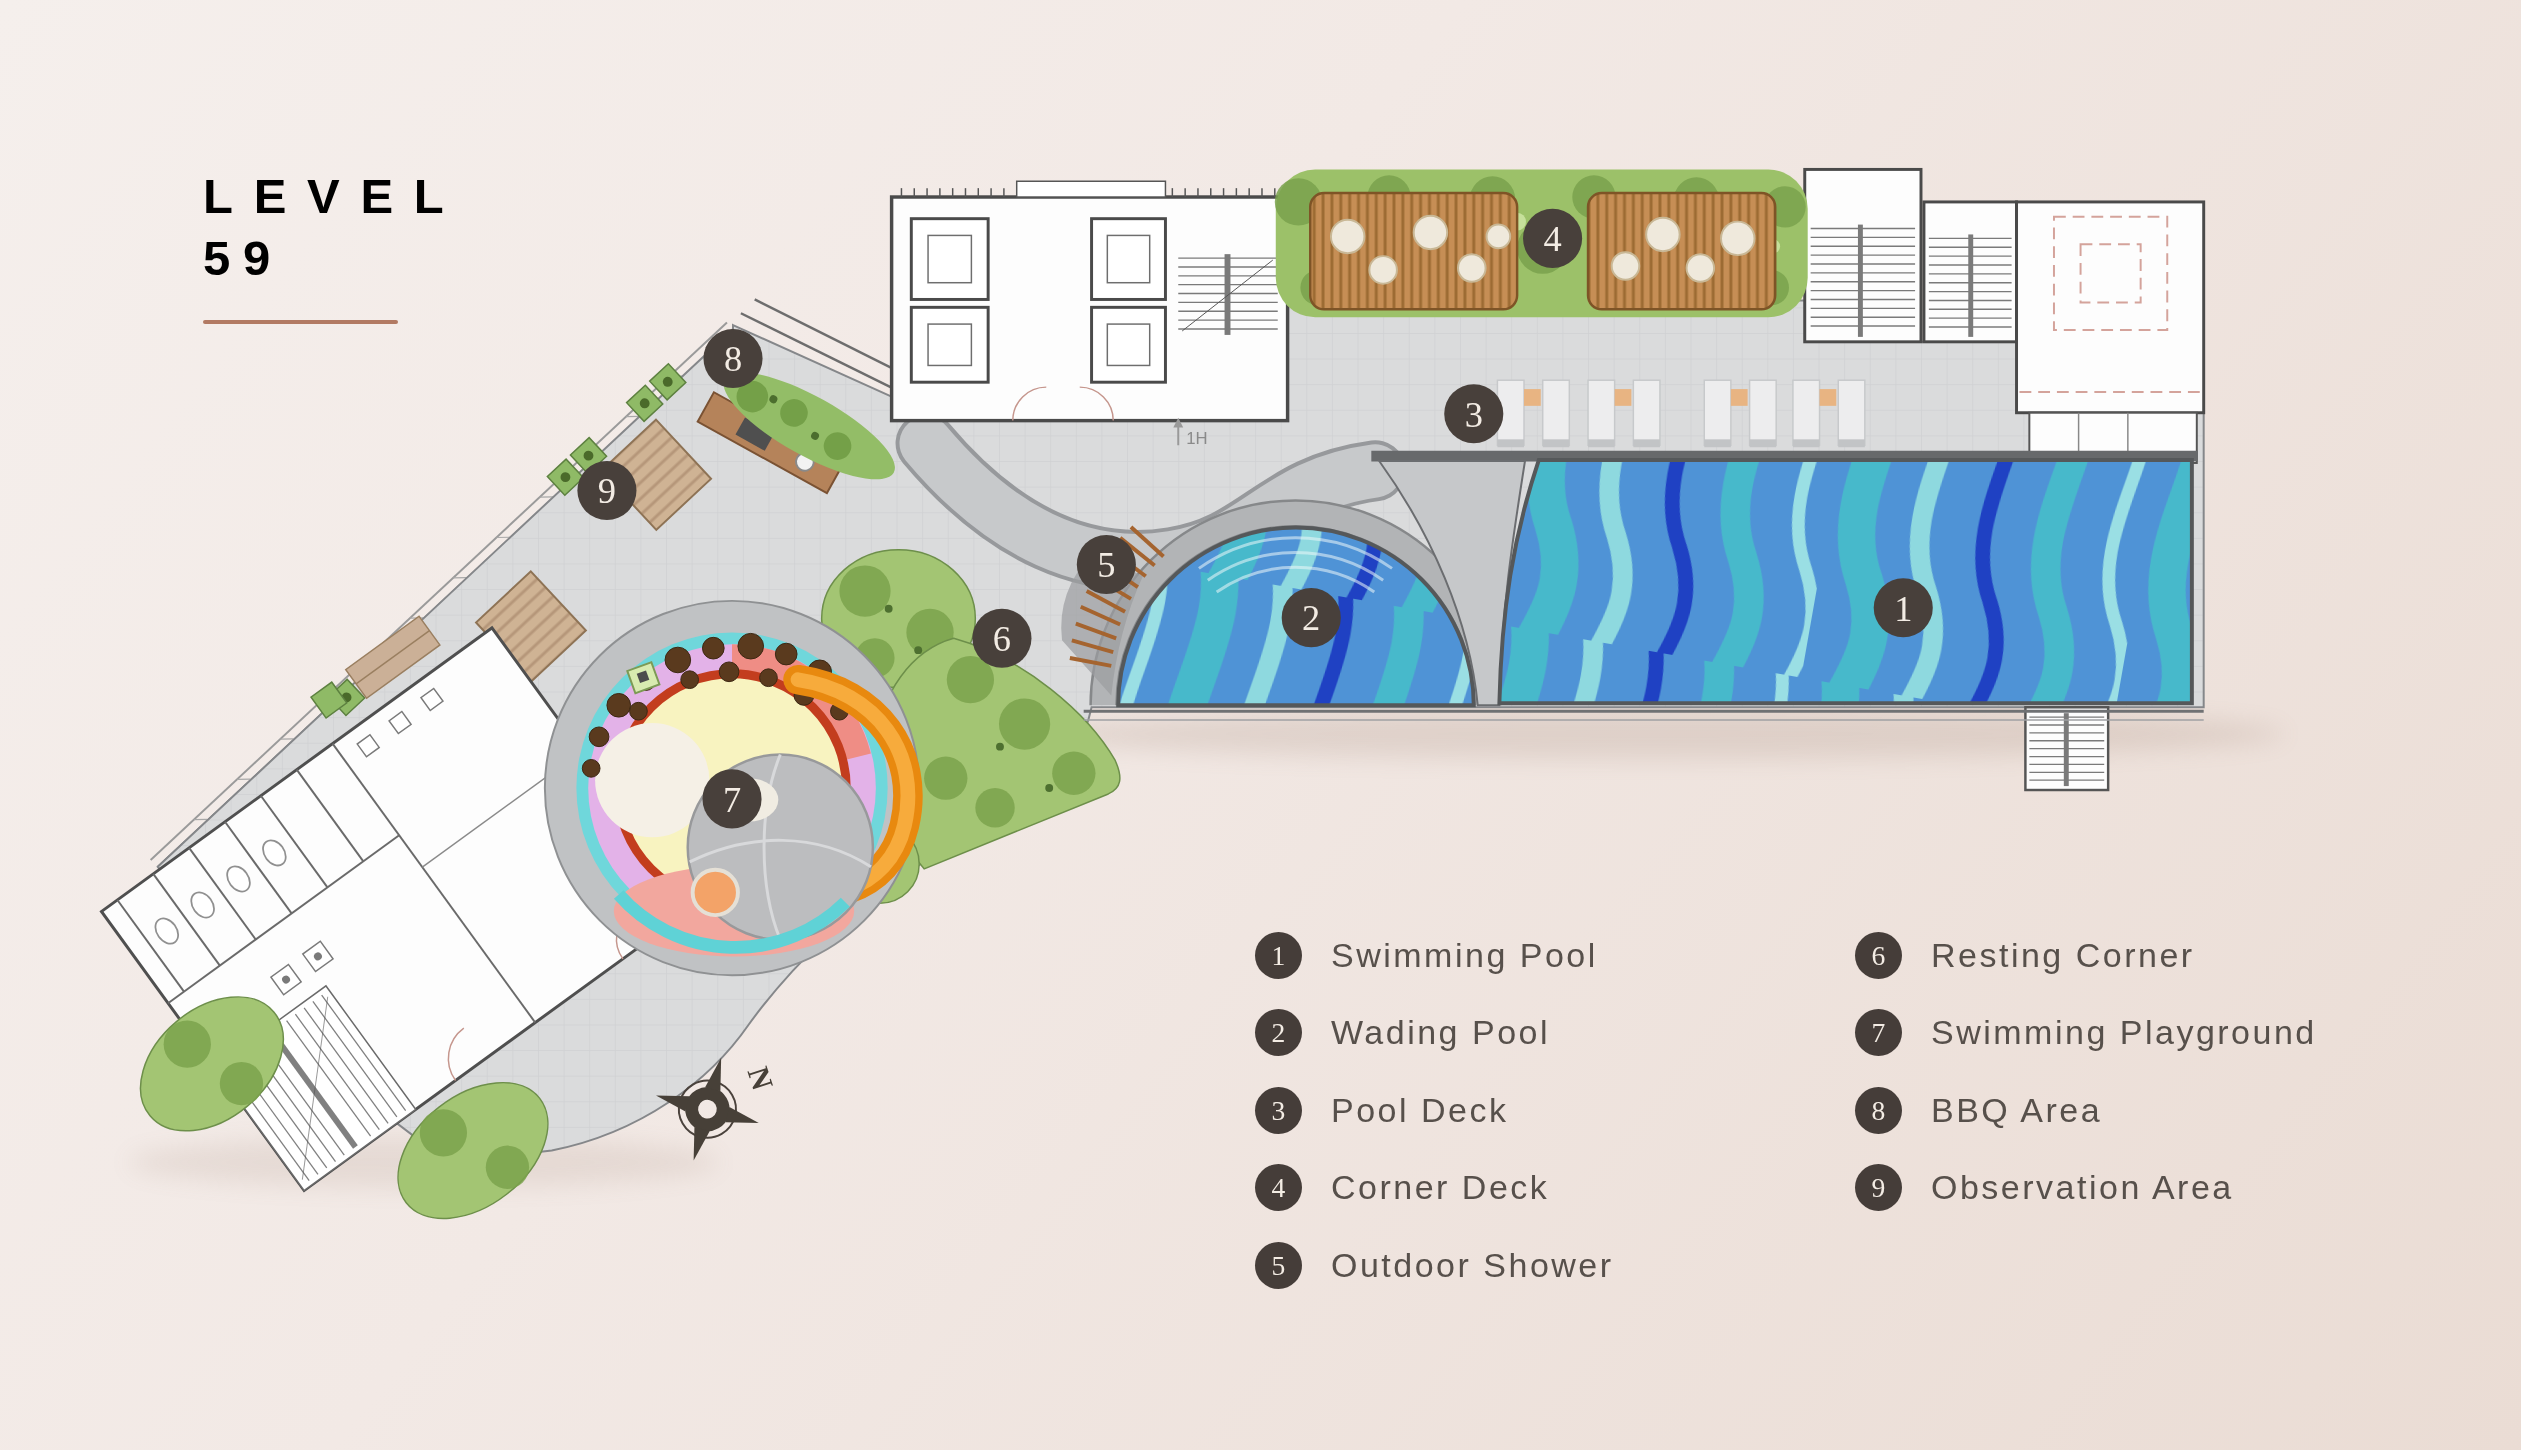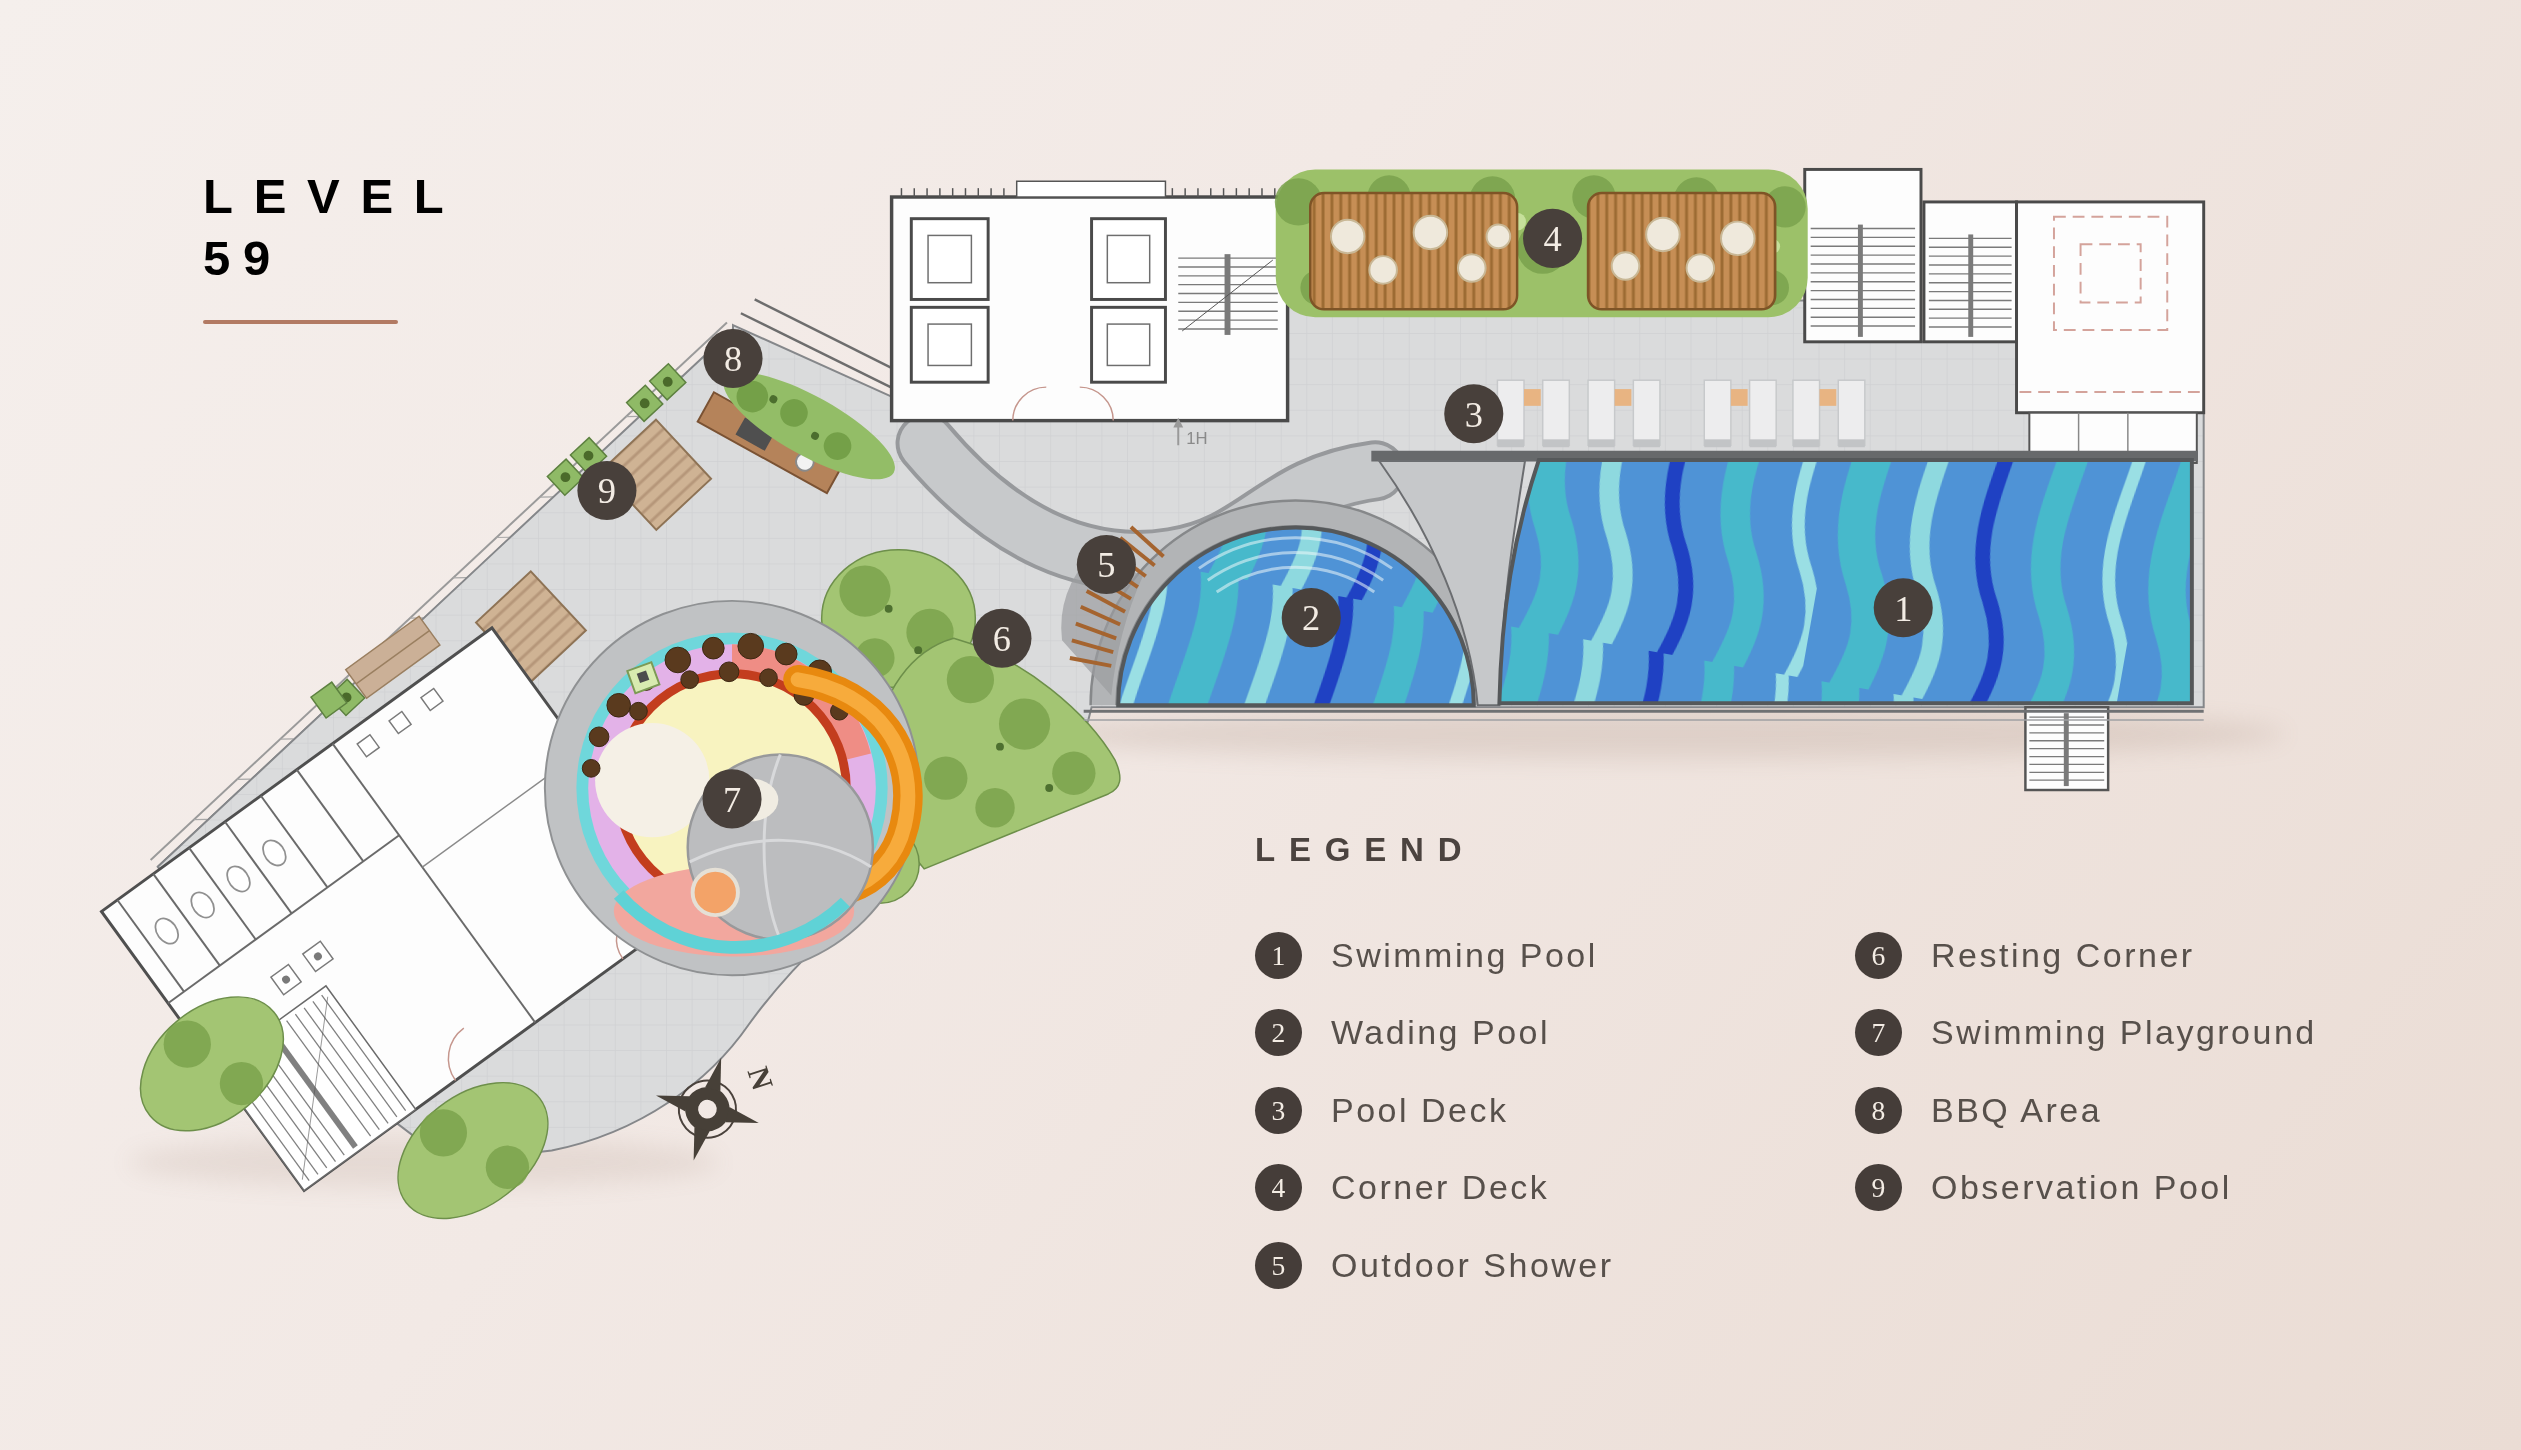--- a/index.html
+++ b/index.html
@@ -533,21 +533,20 @@
   </g>
 </svg>
 
 <div class="title-block">
   <div class="title-line">LEVEL</div>
   <div class="title-line l2">59</div>
   <div class="title-divider"></div>
 </div>
 
 <div class="legend">
-  <div class="lg-head">LEGEND</div>
 
   <div class="lg-row c1 r0">
     <div class="badge">1</div>
     <div class="lg-label">Swimming Pool</div>
   </div>
   <div class="lg-row c1 r1">
     <div class="badge">2</div>
     <div class="lg-label">Wading Pool</div>
   </div>
   <div class="lg-row c1 r2">
@@ -569,16 +568,16 @@
   <div class="lg-row c2 r1">
     <div class="badge">7</div>
     <div class="lg-label">Swimming Playground</div>
   </div>
   <div class="lg-row c2 r2">
     <div class="badge">8</div>
     <div class="lg-label">BBQ Area</div>
   </div>
   <div class="lg-row c2 r3">
     <div class="badge">9</div>
-    <div class="lg-label">Observation Pool</div>
+    <div class="lg-label">Observation Area</div>
   </div>
 </div>
 
 
 </body></html>

